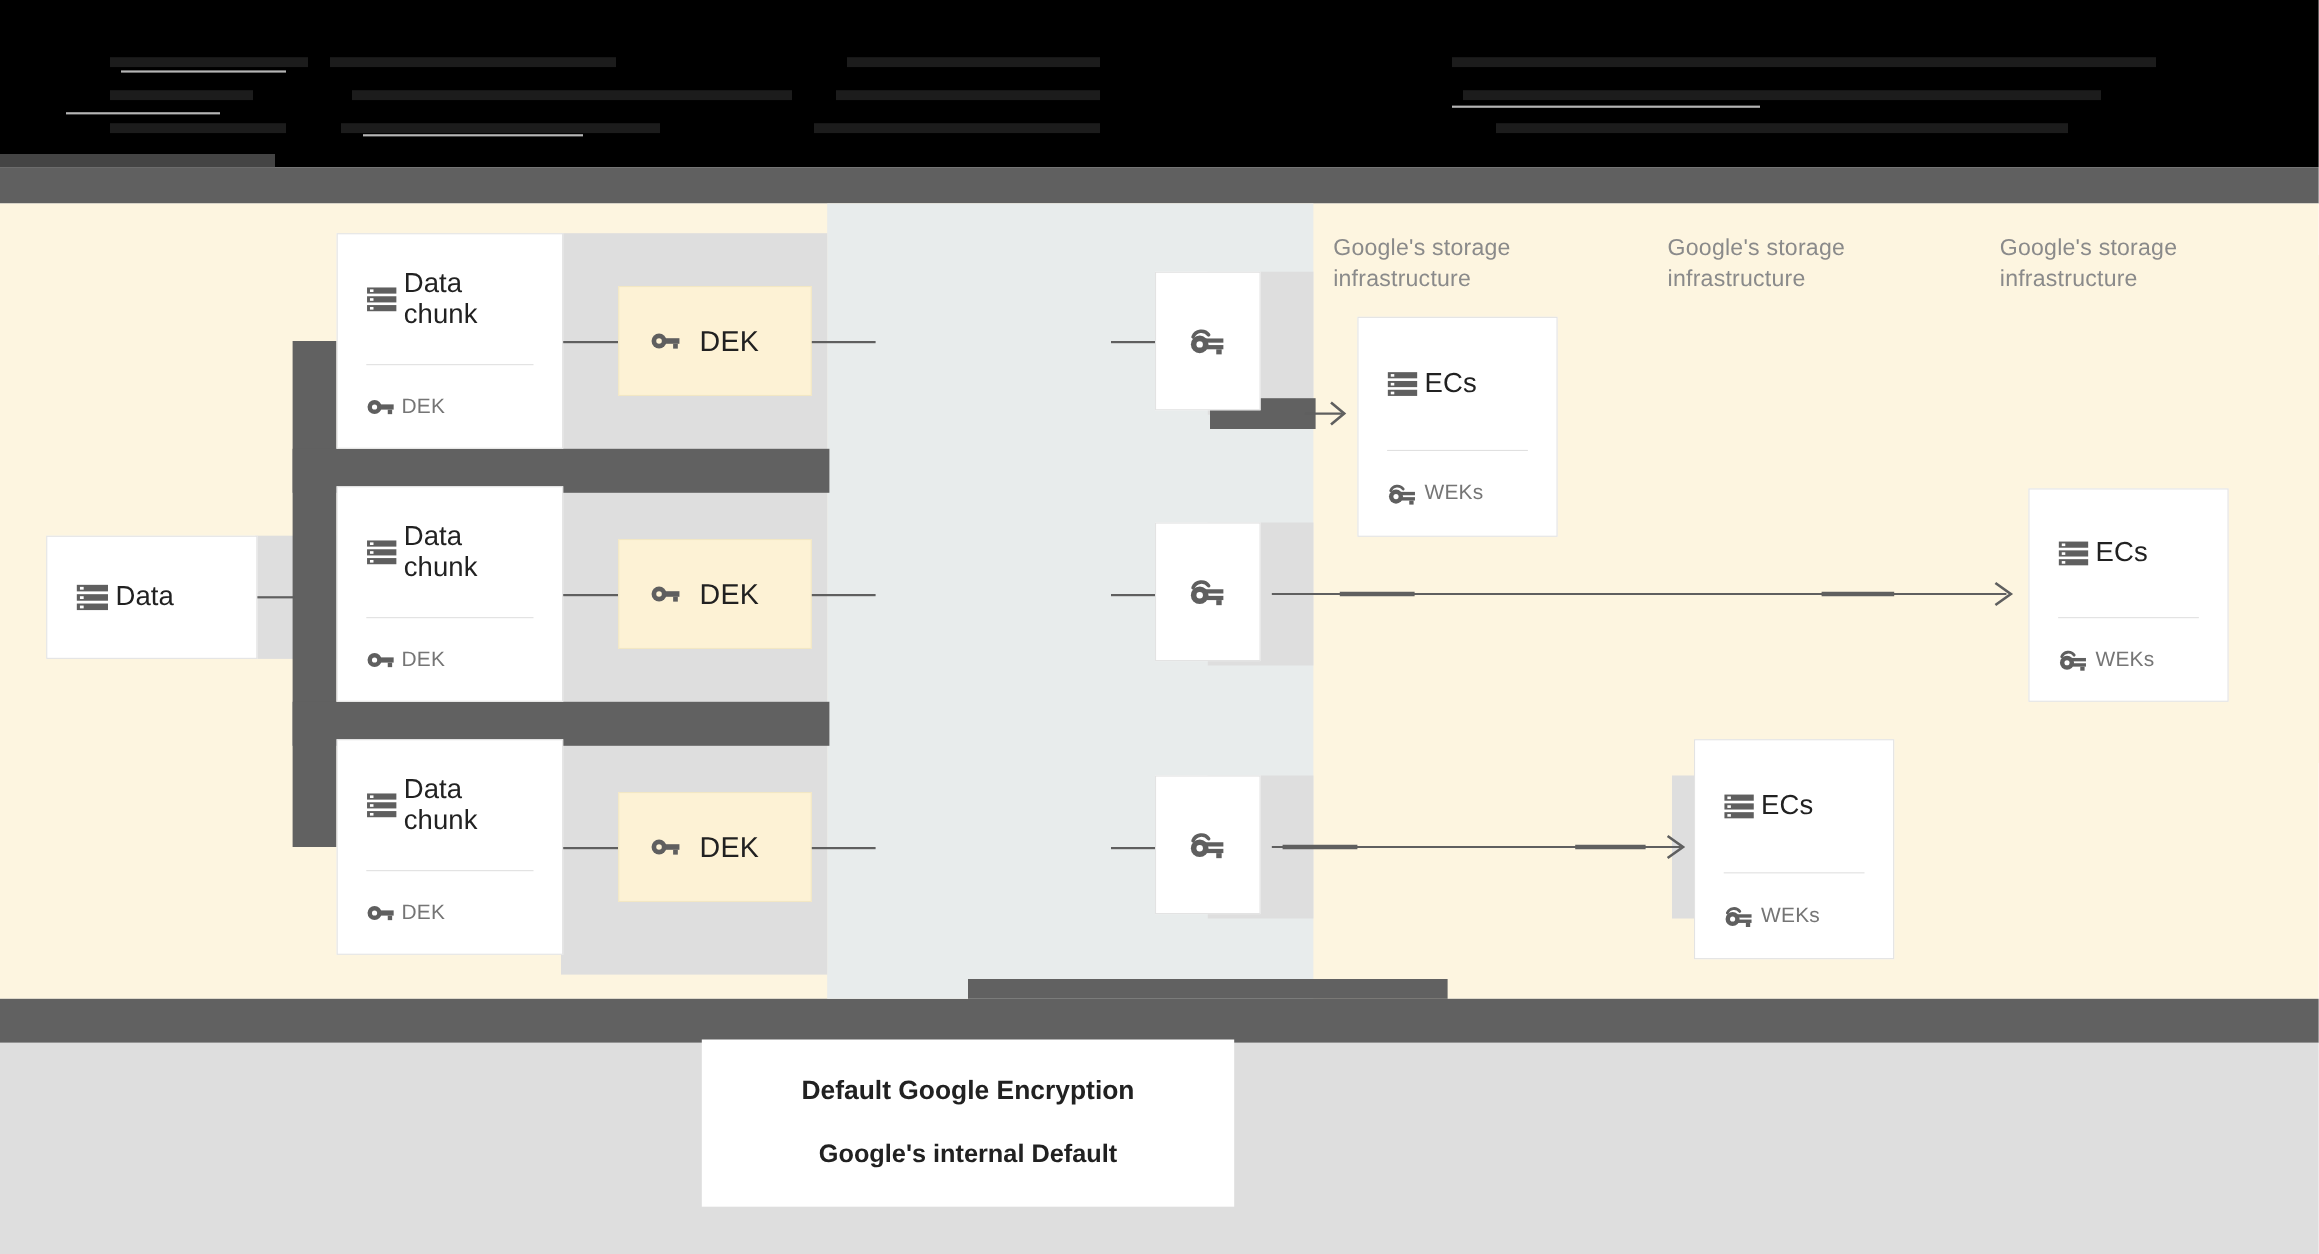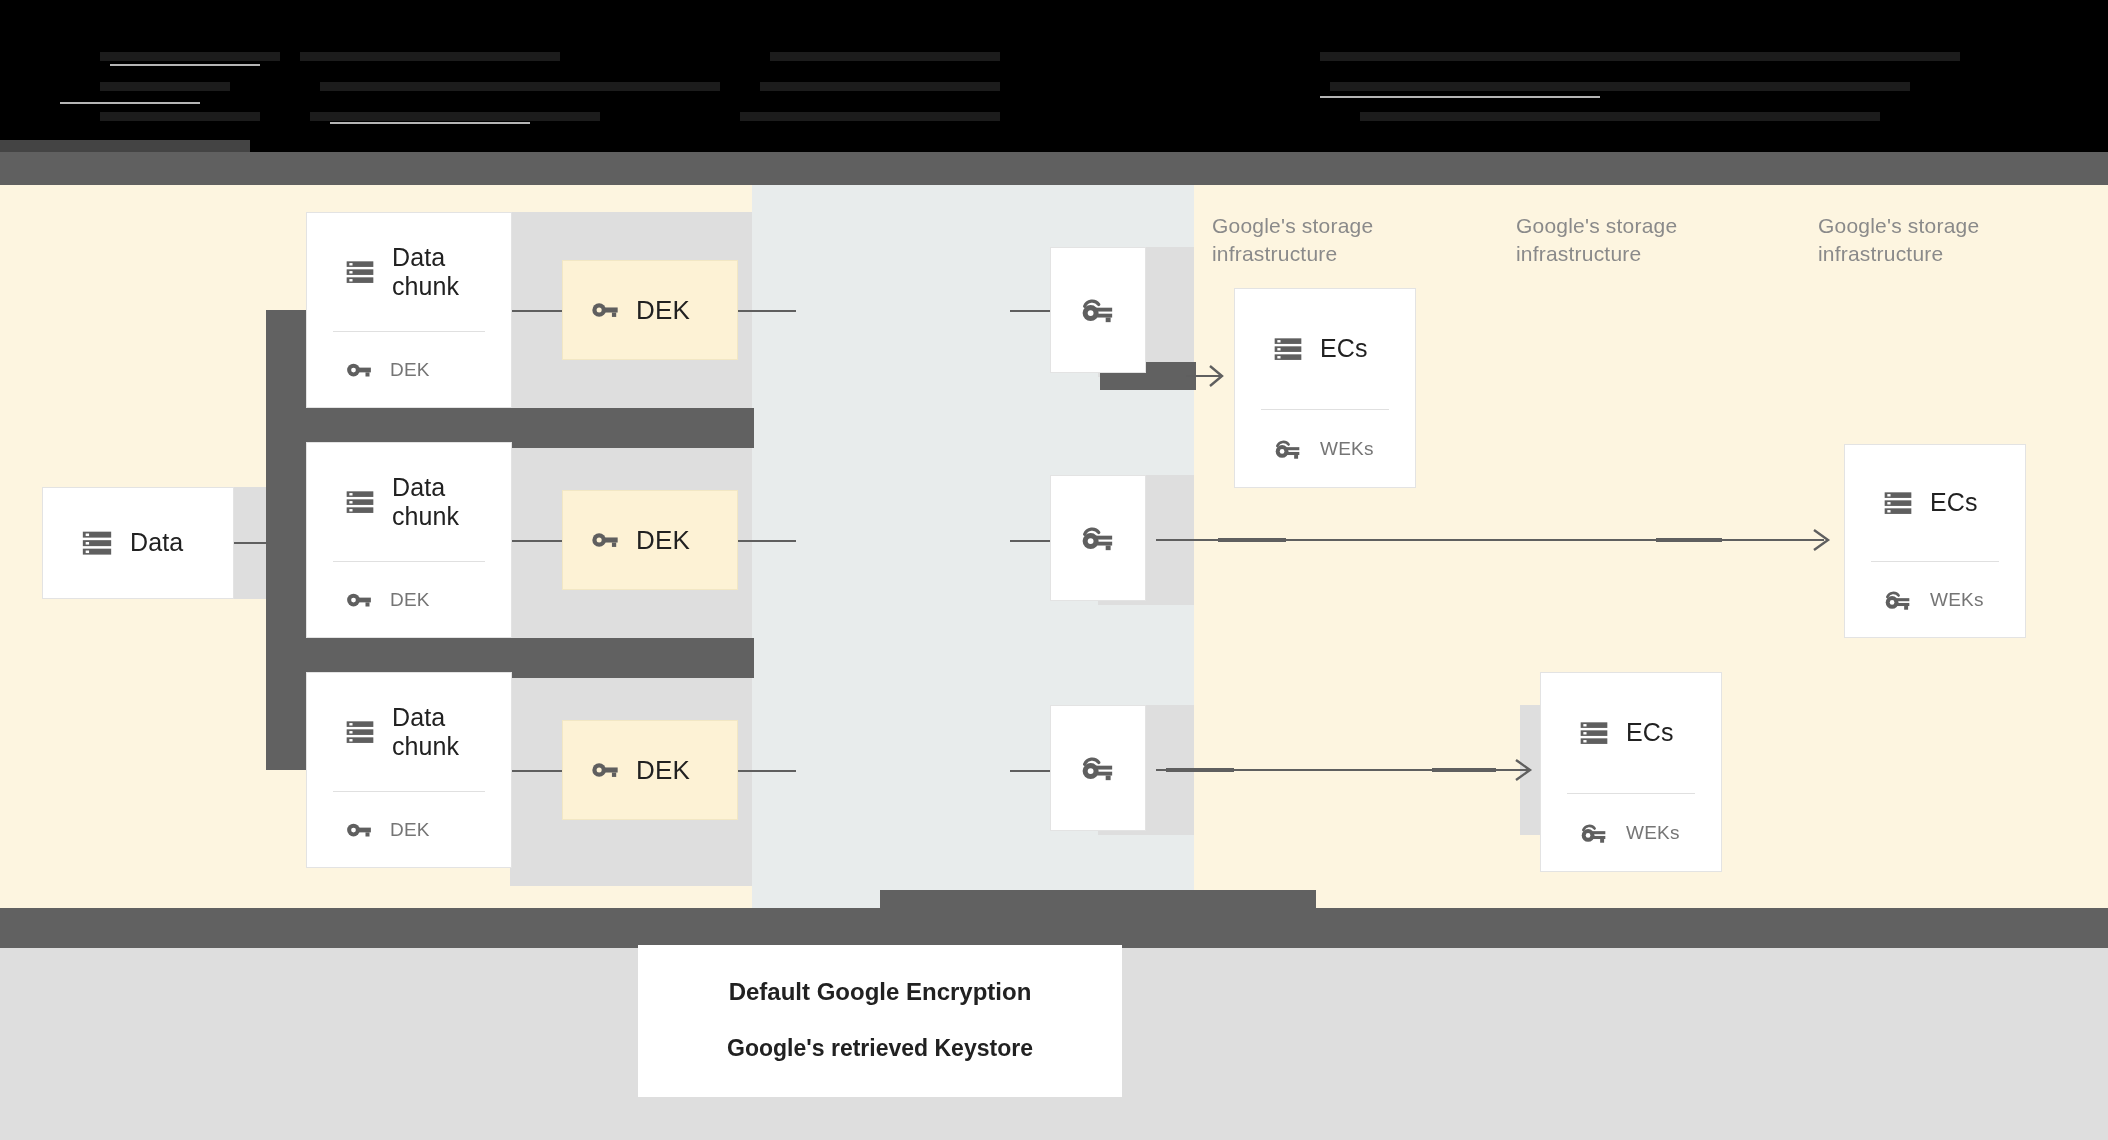--- a/index.html
+++ b/index.html
@@ -52,22 +52,22 @@
 
   
   .card {
     position: absolute;
     background: #ffffff;
     border: 1px solid #e3e3e3;
     box-sizing: border-box;
   }
   .card .row {
     display: flex; align-items: center;
-    gap: 16px;
-    padding: 0 37px;
+    gap: 4px;
+    padding: 0 24px;
   }
   .card-title {
     font-size: 25px; color: #212121; line-height: 1.18;
     letter-spacing: .1px;
   }
   .card-sub {
     font-size: 19px; color: #757575; letter-spacing: .2px;
   }
   .divider {
     height: 1px; background: #e0e0e0;
@@ -470,16 +470,16 @@
           <rect x="11.8" y="15.4" width="10.4" height="2.5" fill="#5f5f5f"></rect>
           <rect x="18" y="17.9" width="3.2" height="3" fill="#5f5f5f"></rect>
         </svg>
       </span>
       <span class="card-sub">WEKs</span>
     </div>
   </div>
 
   <div class="caption">
     <div class="cap-title">Default Google Encryption</div>
-    <div class="cap-line2">Google's retrieved Keystore</div>
+    <div class="cap-line2">Google's internal Default</div>
   </div>
 
 </div>
 
 </body></html>

